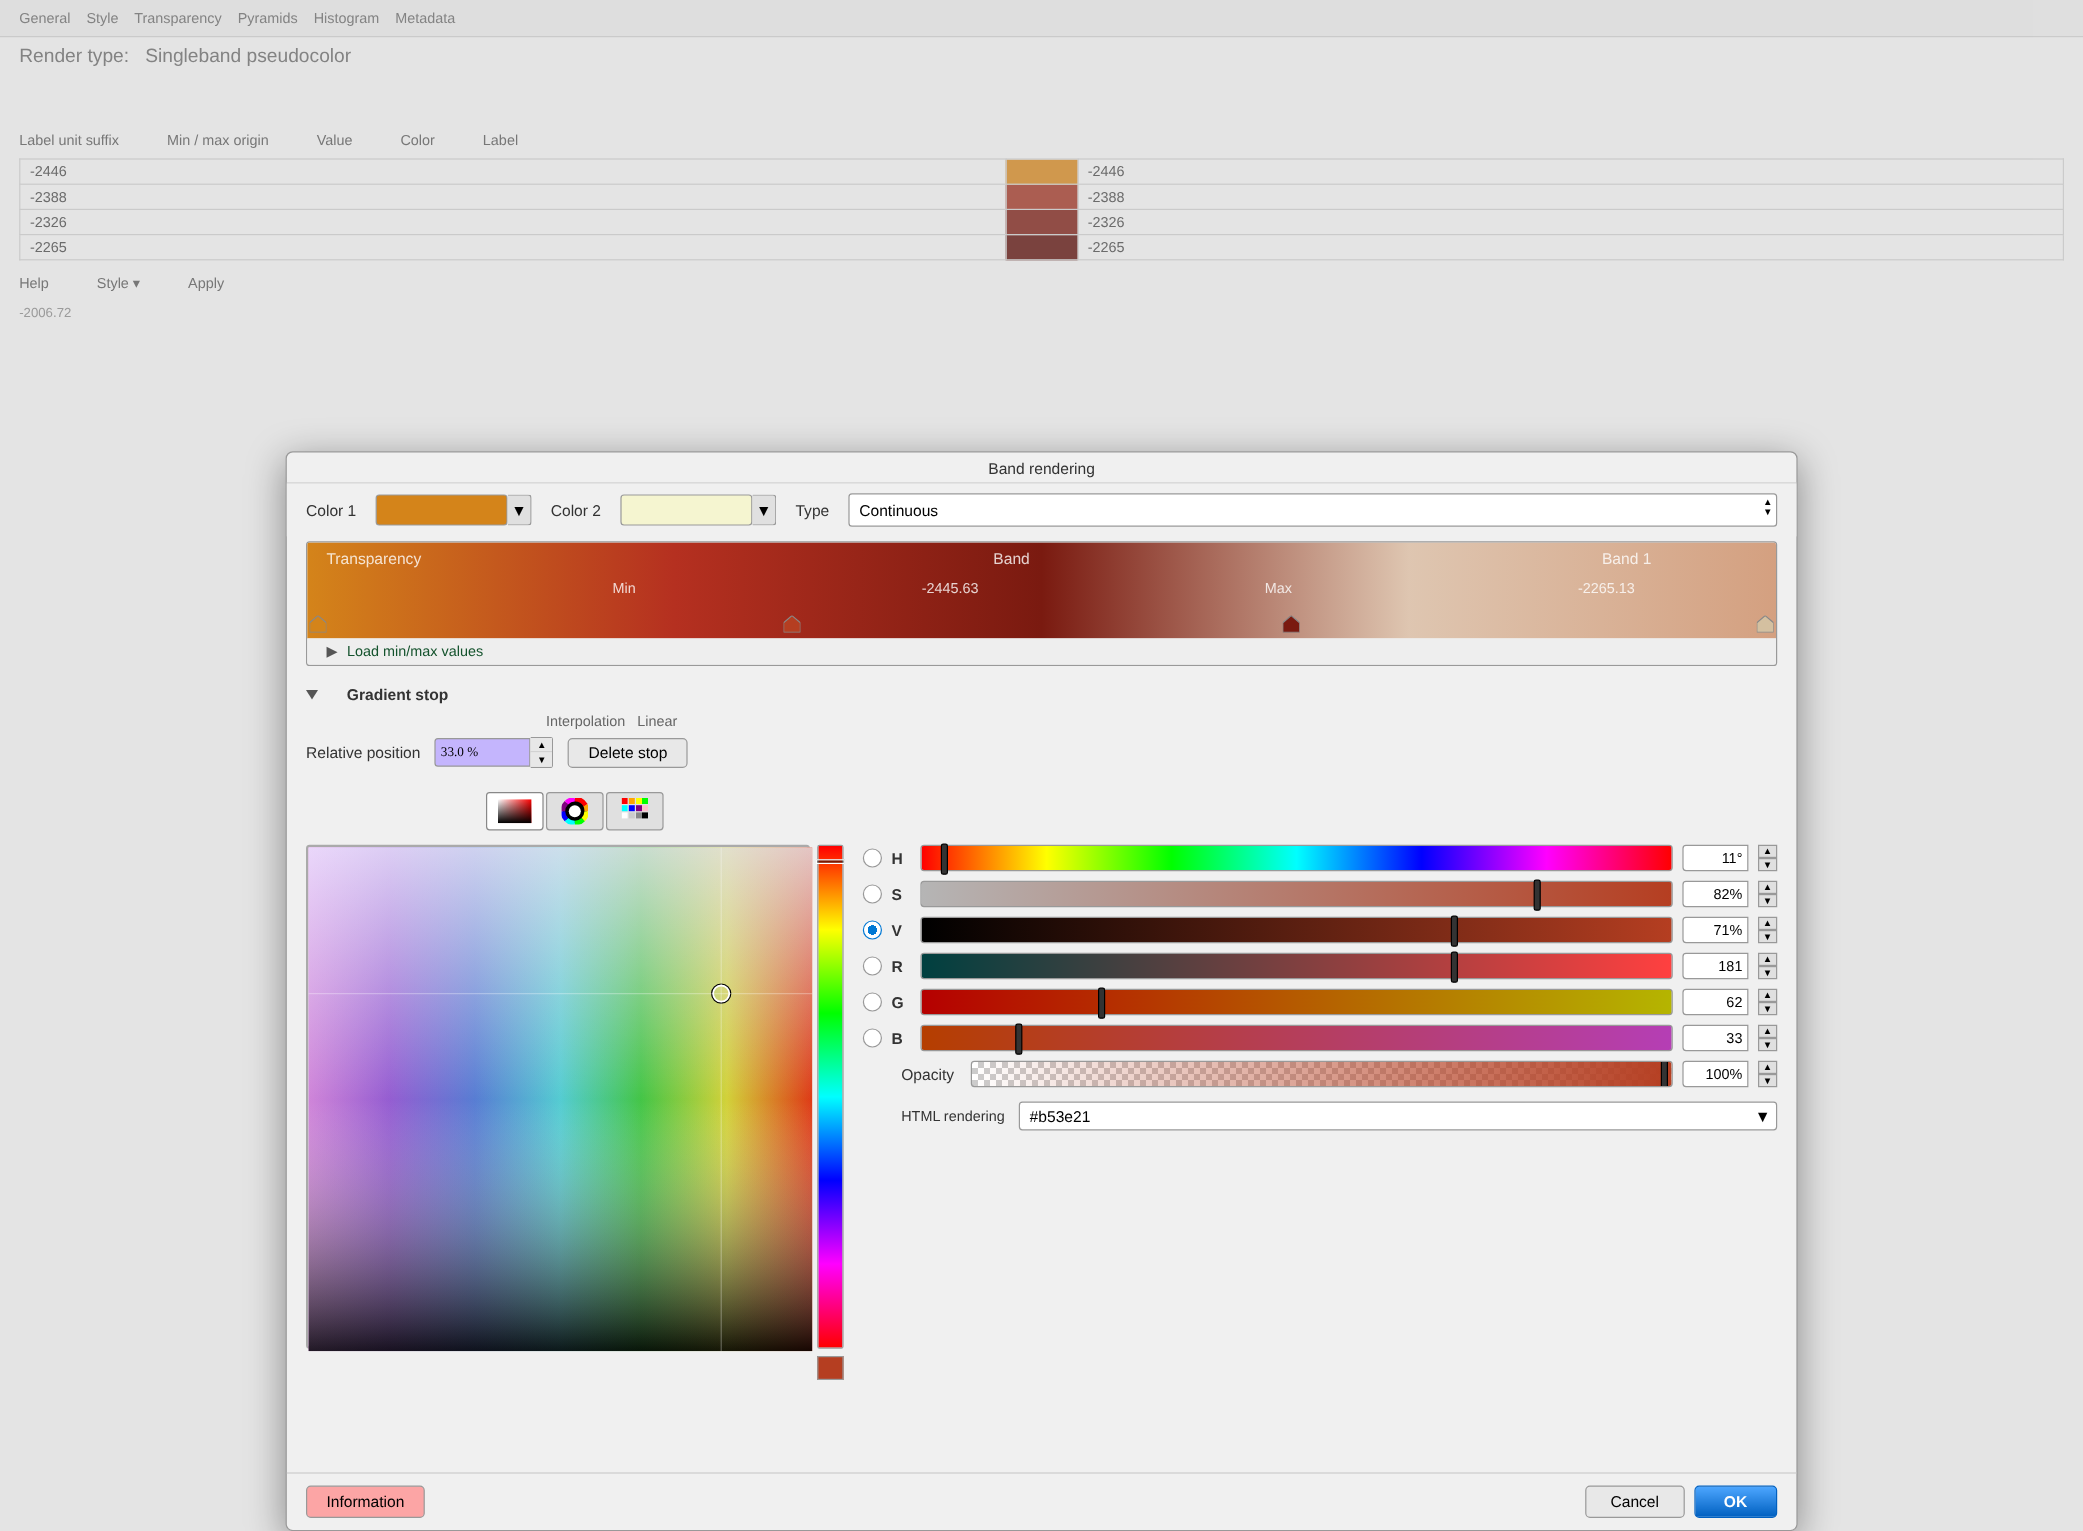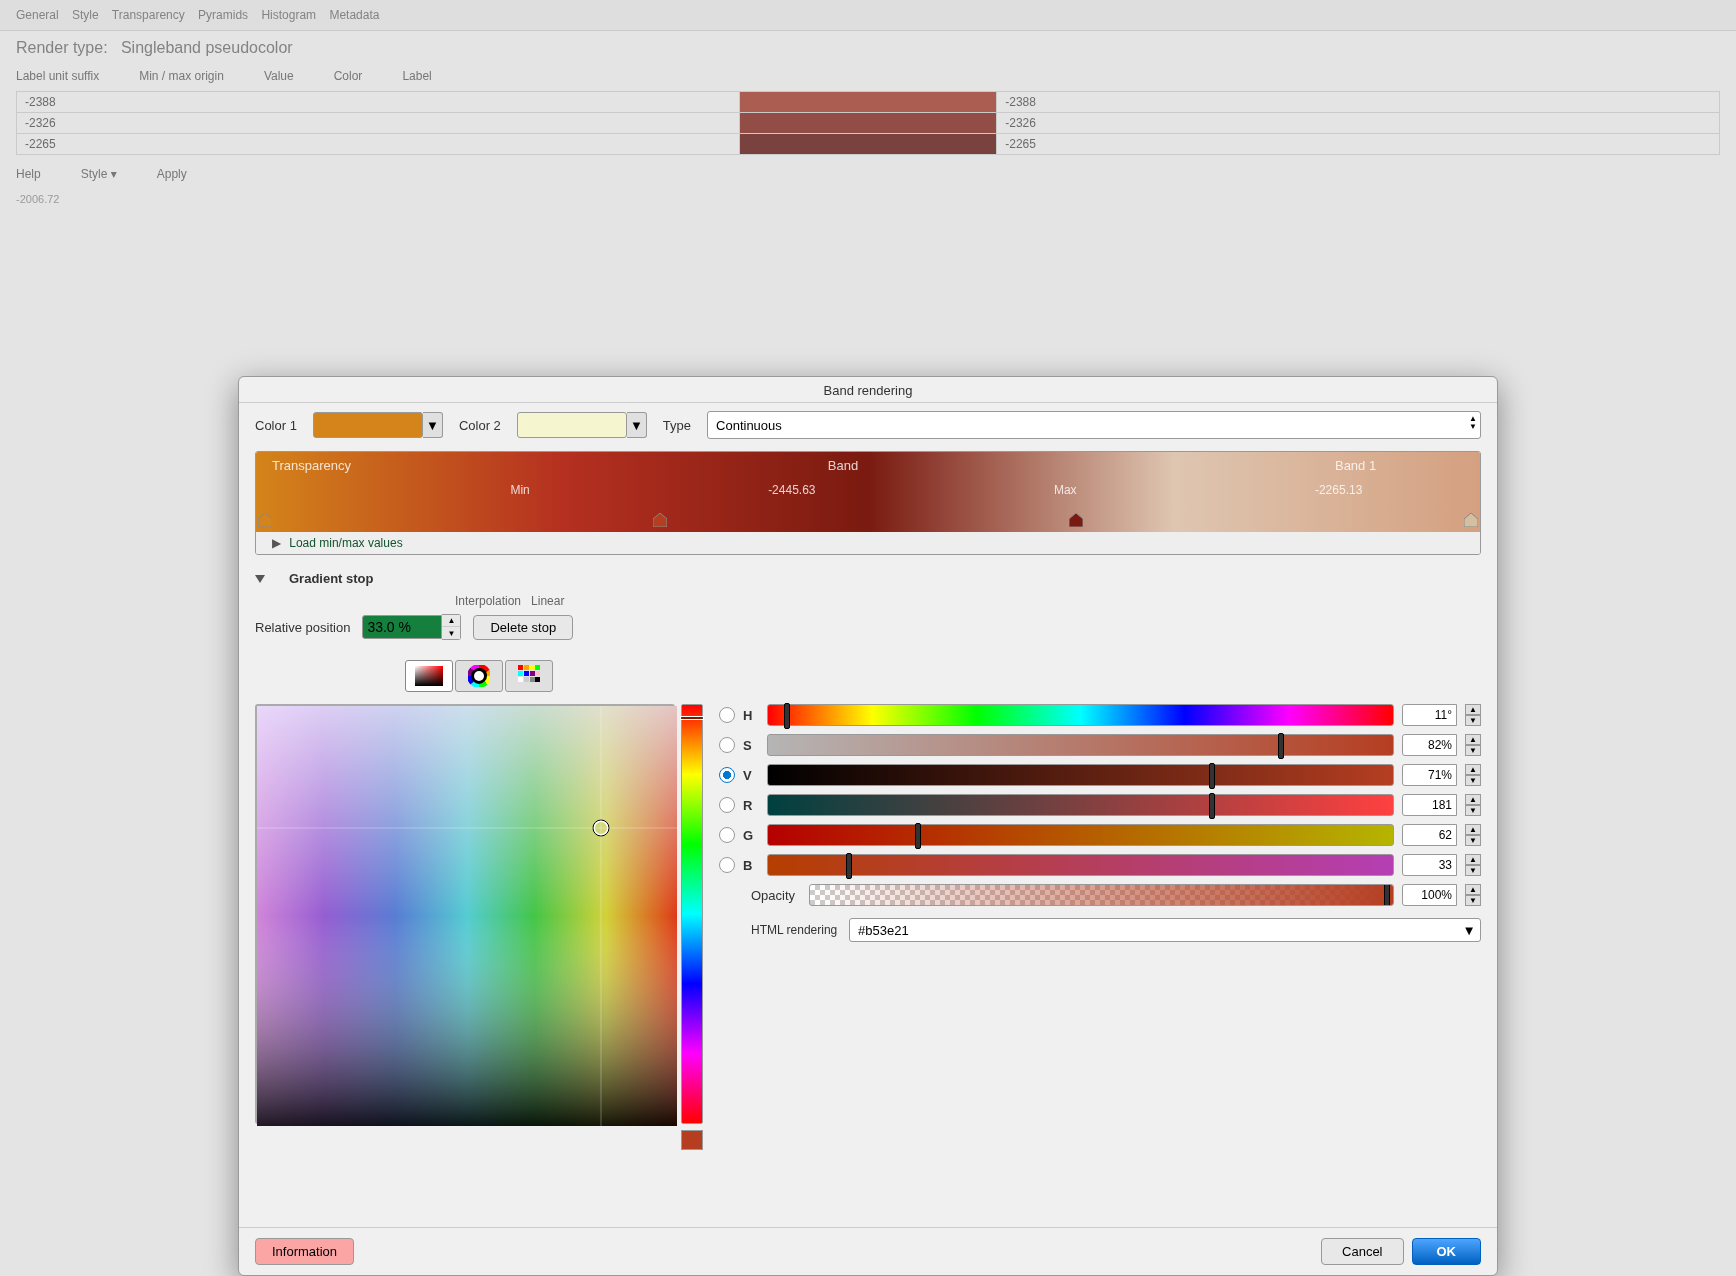--- a/index.html
+++ b/index.html
@@ -132,22 +132,23 @@
       display: flex;
       align-items: center;
     }
 
     .position-input {
       width: 80px;
       height: 24px;
       border: 1px solid #999;
       border-radius: 3px 0 0 3px;
       padding: 0 4px;
-      font-size: 14px;
-      background: #15803d;
+      font-size: 11px;
+      background: #c4b5fd;
+      font-family: Liberation Serif, serif;
     }
 
     .delete-stop-btn {
       padding: 4px 16px;
       border: 1px solid #999;
       border-radius: 4px;
       background: #e8e8e8;
       font-size: 13px;
       cursor: pointer;
     }
@@ -457,29 +458,34 @@
 </head>
 <body>
 
 <div class="bg-content">
   <div style="padding: 8px 16px; background: #e8e8e8; border-bottom: 1px solid #ccc; font-size: 12px; color: #666;">
     General &nbsp;&nbsp; Style &nbsp;&nbsp; Transparency &nbsp;&nbsp; Pyramids &nbsp;&nbsp; Histogram &nbsp;&nbsp; Metadata
   </div>
   <div style="padding: 8px 16px; font-size: 16px; color: #666;">
     Render type: &nbsp; Singleband pseudocolor
   </div>
-  <div style="padding: 4px 16px; font-size: 12px; color: #555; display: flex; gap: 40px;">
+  <div style="padding: 4px 16px; font-size: 12px; color: #555; display: flex; gap: 40px; margin-top: 41px;">
     <span>Label unit suffix</span>
     <span>Min / max origin</span>
     <span>Value</span>
     <span>Color</span>
     <span>Label</span>
   </div>
   <table class="bg-table" style="margin: 4px 16px; width: calc(100% - 32px);">
     <tbody>
+        <tr>
+          <td>-2446</td>
+          <td style="background:#d4841a; width:60px;"></td>
+          <td>-2446</td>
+        </tr>
     <tr>
           <td>-2388</td>
           <td style="background:#a03020;"></td>
           <td>-2388</td>
         </tr>
     <tr>
           <td>-2326</td>
           <td style="background:#7a1a10;"></td>
           <td>-2326</td>
         </tr>

